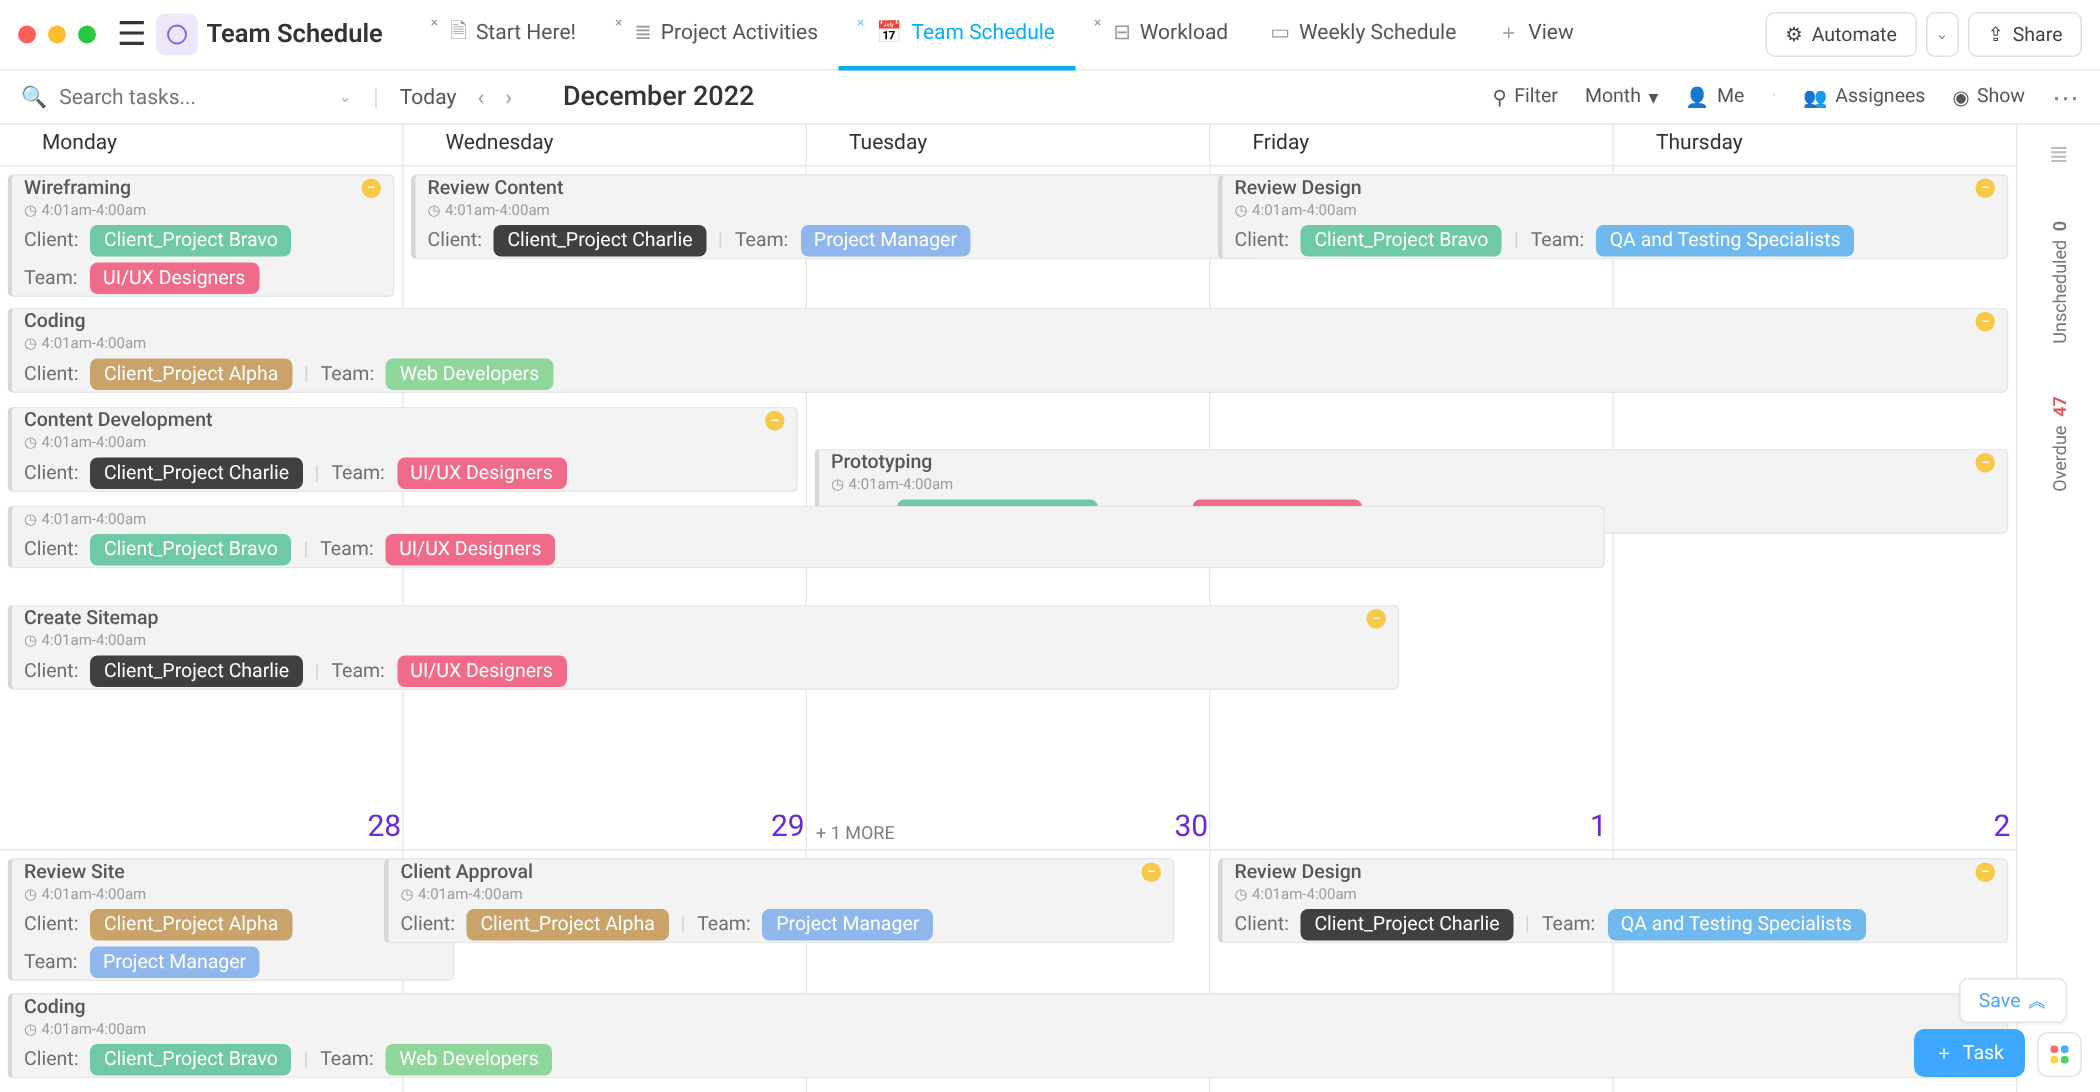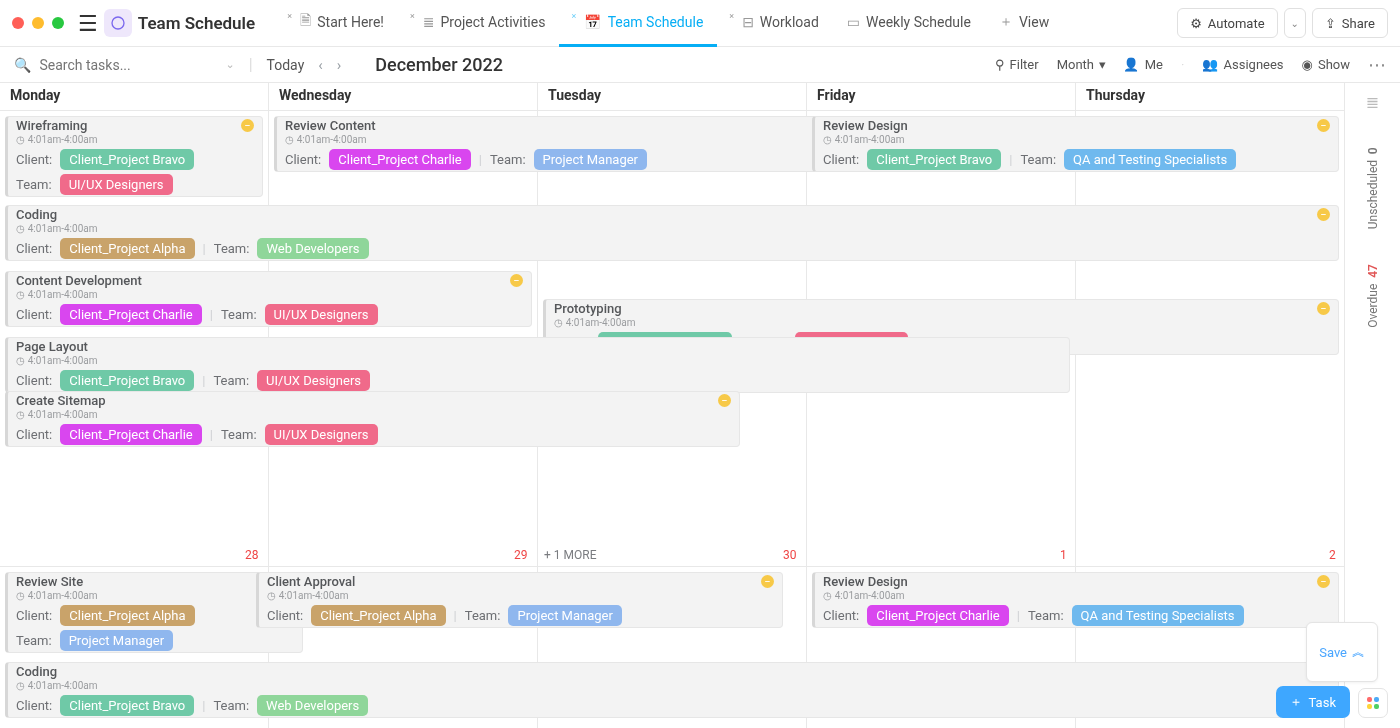--- a/index.html
+++ b/index.html
@@ -33,21 +33,21 @@
   .navarrow{color:#9aa0a6;font-size:15px;cursor:pointer;}
   .monthlbl{font-size:18px;font-weight:500;color:#333;margin-left:20px;}
   .right-ctrls{margin-left:auto;display:flex;align-items:center;gap:18px;font-size:13px;color:#555;}
   .right-ctrls .itm{display:flex;align-items:center;gap:5px;cursor:pointer;}
   .more-dots{font-size:18px;color:#888;cursor:pointer;}
 
   
   .cal-wrap{position:absolute;top:83px;left:0;right:0;bottom:0;display:flex;}
   .cal-main{flex:0 0 1345px;display:flex;flex-direction:column;border-right:1px solid #e8e8e8;}
   .dayhead{display:flex;height:28px;border-bottom:1px solid #e8e8e8;}
-  .dayhead .hd{flex:1;padding:4px 10px;font-size:14px;font-weight:700;color:#333;border-right:1px solid #e8e8e8;}
+  .dayhead .hd{flex:1;padding:4px 28px;font-size:14px;font-weight:400;color:#333;border-right:1px solid #e8e8e8;}
   .dayhead .hd:last-child{border-right:none;}
 
   .cal-body{flex:1;overflow:hidden;position:relative;}
   .week{position:relative;}
   .week1{height:456px;border-bottom:1px solid #e8e8e8;}
   .week2{height:161px;}
   
   .cols{position:absolute;inset:0;display:flex;}
   .cols .col{flex:1;border-right:1px solid #e8e8e8;}
   .cols .col:last-child{border-right:none;}
@@ -55,38 +55,38 @@
   
   .task{position:absolute;background:#f3f3f3;border:1px solid #e6e6e6;border-left:3px solid #d7d7d7;border-radius:4px;padding:1px 8px;}
   .task .tname{font-size:13px;font-weight:500;color:#55575a;display:flex;align-items:center;justify-content:space-between;}
   .task .tname .stat{width:13px;height:13px;border-radius:50%;background:#f7c948;display:inline-flex;align-items:center;justify-content:center;color:#fff;font-size:9px;}
   .task .ttime{font-size:10px;color:#9a9c9f;display:flex;align-items:center;gap:3px;margin-top:1px;}
   .task .tmeta{display:flex;align-items:center;gap:8px;margin-top:4px;flex-wrap:wrap;font-size:13px;color:#6d6f73;}
   .pill{display:inline-block;padding:3px 9px;border-radius:5px;font-size:13px;color:#fff;white-space:nowrap;}
   .sep{color:#cfd1d4;}
   .pill.bravo{background:#6fc9a7;}
   .pill.alpha{background:#c9a36a;}
-  .pill.charlie{background:#d946ef;}
+  .pill.charlie{background:#404040;}
   .pill.uiux{background:#f06a8a;}
   .pill.webdev{background:#8fd69a;}
   .pill.pm{background:#8fb7ee;}
   .pill.qa{background:#6fb9ee;}
 
-  .daynum{position:absolute;bottom:4px;font-size:12px;color:#ef4444;}
+  .daynum{position:absolute;bottom:4px;font-size:20px;color:#6d28d9;}
   .more{position:absolute;bottom:4px;font-size:12px;color:#7a7c80;}
 
   
   .rail{flex:1;display:flex;flex-direction:column;align-items:center;gap:35px;padding-top:10px;}
   .rail .railitem{writing-mode:vertical-rl;transform:rotate(180deg);font-size:12px;color:#777;display:flex;align-items:center;gap:6px;}
   .rail .cnt{font-weight:600;}
   .rail .cnt.red{color:#e05555;}
   .rail .listicon{color:#bbb;font-size:16px;}
 
   
-  .savebtn{position:absolute;right:22px;bottom:46px;background:#fff;border:1px solid #e4e4e4;border-radius:6px;padding:20px 12px;font-size:13px;color:#4aa6ff;box-shadow:0 1px 3px rgba(0,0,0,.06);display:flex;align-items:center;gap:5px;cursor:pointer;}
+  .savebtn{position:absolute;right:22px;bottom:46px;background:#fff;border:1px solid #e4e4e4;border-radius:6px;padding:5px 12px;font-size:13px;color:#4aa6ff;box-shadow:0 1px 3px rgba(0,0,0,.06);display:flex;align-items:center;gap:5px;cursor:pointer;}
   .taskbtn{position:absolute;right:50px;bottom:10px;background:#3ea7ff;color:#fff;border-radius:7px;padding:7px 14px;font-size:13px;display:flex;align-items:center;gap:6px;cursor:pointer;}
   .appsbtn{position:absolute;right:12px;bottom:10px;width:30px;height:30px;border:1px solid #e4e4e4;border-radius:7px;display:flex;align-items:center;justify-content:center;cursor:pointer;}
   .appsbtn .dgrid{display:grid;grid-template-columns:repeat(2,5px);gap:2px;}
   .appsbtn .dgrid span{width:5px;height:5px;border-radius:2px;}
 </style>
 </head>
 <body>
 
 <div class="topbar">
   <div class="win-dots">
@@ -309,37 +309,34 @@
           <div class="tmeta">
               <span>Client:</span>
               <span class="pill bravo">Client_Project Bravo</span>
               <span class="sep">|</span>
               <span>Team:</span>
               <span class="pill uiux">UI/UX Designers</span>
             </div>
         </div>
 
         <div class="task" style="left:5px;top:226px;width:1065px;">
-          <div class="tname">
-              <span>Page Layout</span>
-            </div>
           <div class="ttime">
               <span>◷</span>
               <span>4:01am-4:00am</span>
             </div>
           <div class="tmeta">
               <span>Client:</span>
               <span class="pill bravo">Client_Project Bravo</span>
               <span class="sep">|</span>
               <span>Team:</span>
               <span class="pill uiux">UI/UX Designers</span>
             </div>
         </div>
 
-        <div class="task" style="left:5px;top:280px;width:735px;">
+        <div class="task" style="left:5px;top:292px;width:928px;">
           <div class="tname">
               <span>Create Sitemap</span>
               <span class="stat">–</span>
             </div>
           <div class="ttime">
               <span>◷</span>
               <span>4:01am-4:00am</span>
             </div>
           <div class="tmeta">
               <span>Client:</span>

